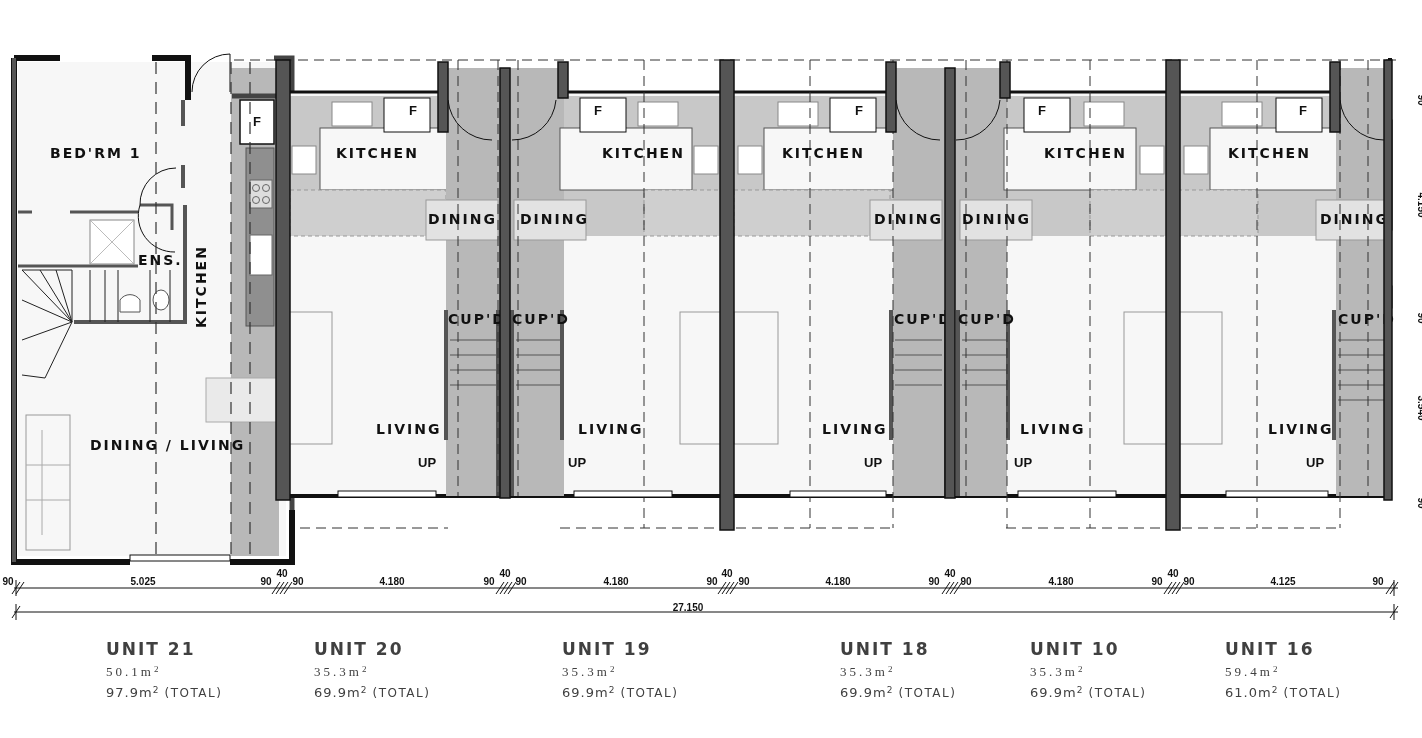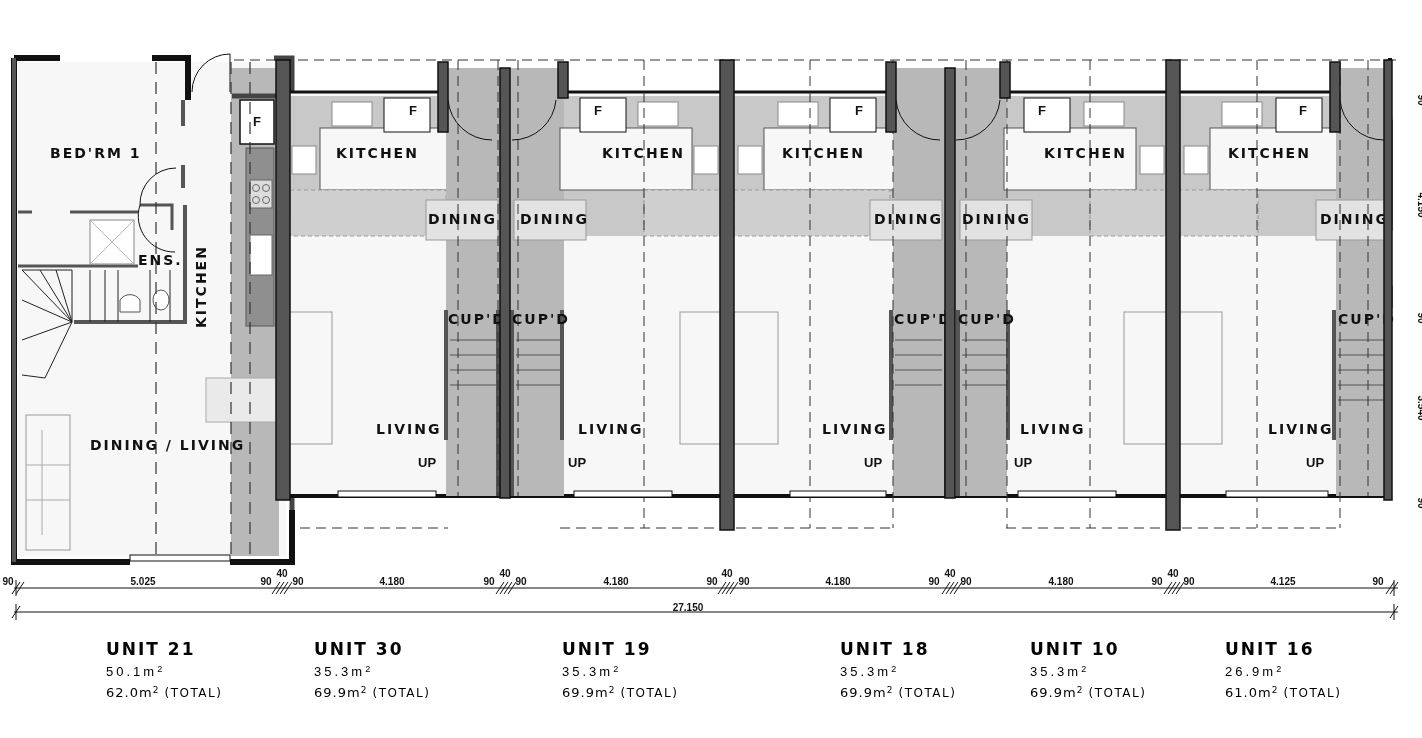--- a/index.html
+++ b/index.html
@@ -1,23 +1,23 @@
 <!DOCTYPE html>
 <html><head>
 <meta charset="utf-8">
 <style>
   html, body { margin: 0; padding: 0; background: #ffffff; }
   body { width: 1422px; height: 738px; position: relative; overflow: hidden; font-family: "DejaVu Sans", sans-serif; }
   #plan { position: absolute; left: 0; top: 0; }
   .room-label { font-family: "DejaVu Sans", sans-serif; font-weight: bold; font-size: 14px; letter-spacing: 2px; fill: #111; }
   .small-label { font-family: "Liberation Sans", sans-serif; font-weight: bold; font-size: 13px; fill: #111; }
   .dim-text { font-family: "Liberation Sans", sans-serif; font-weight: bold; font-size: 10px; fill: #111; }
-  .unit-block { position: absolute; top: 638px; color: #000000; }
+  .unit-block { position: absolute; top: 638px; color: #404040; }
   .unit-name { font-family: "DejaVu Sans", sans-serif; font-weight: bold; font-size: 17px; letter-spacing: 2px; line-height: 22px; }
-  .unit-area { font-family: Liberation Sans, sans-serif; font-size: 13px; letter-spacing: 3px; line-height: 18px; }
+  .unit-area { font-family: Liberation Serif, serif; font-size: 13px; letter-spacing: 3px; line-height: 18px; }
   .unit-total { font-family: "DejaVu Sans", sans-serif; font-size: 13px; letter-spacing: 1px; line-height: 18px; }
   .unit-total .tag { font-size: 12px; letter-spacing: 1.5px; }
   sup { font-size: 9px; vertical-align: 4px; }
 </style>
 </head>
 <body>
 
 <svg id="plan" width="1422" height="630" viewBox="0 0 1422 630" xmlns="http://www.w3.org/2000/svg">
   <defs>
     <pattern id="hob" width="1" height="1"></pattern>
@@ -291,40 +291,40 @@
       <text class="dim-text" x="1418" y="318" text-anchor="middle" fill="#555" transform="rotate(90 1418 318)">90</text>
       <text class="dim-text" x="1418" y="408" text-anchor="middle" fill="#555" transform="rotate(90 1418 408)">3.540</text>
       <text class="dim-text" x="1418" y="503" text-anchor="middle" fill="#555" transform="rotate(90 1418 503)">90</text>
     </g>
 </svg>
 
 <div>
   <div class="unit-block" style="left:106px">
     <div class="unit-name">UNIT 21</div>
     <div class="unit-area"><span>50.1</span><span>m</span><sup>2</sup></div>
-    <div class="unit-total"><span>62.0</span><span>m</span><sup>2</sup> <span class="tag">(TOTAL)</span></div>
+    <div class="unit-total"><span>97.9</span><span>m</span><sup>2</sup> <span class="tag">(TOTAL)</span></div>
   </div>
   <div class="unit-block" style="left:314px">
-    <div class="unit-name">UNIT 30</div>
+    <div class="unit-name">UNIT 20</div>
     <div class="unit-area"><span>35.3</span><span>m</span><sup>2</sup></div>
     <div class="unit-total"><span>69.9</span><span>m</span><sup>2</sup> <span class="tag">(TOTAL)</span></div>
   </div>
   <div class="unit-block" style="left:562px">
     <div class="unit-name">UNIT 19</div>
     <div class="unit-area"><span>35.3</span><span>m</span><sup>2</sup></div>
     <div class="unit-total"><span>69.9</span><span>m</span><sup>2</sup> <span class="tag">(TOTAL)</span></div>
   </div>
   <div class="unit-block" style="left:840px">
     <div class="unit-name">UNIT 18</div>
     <div class="unit-area"><span>35.3</span><span>m</span><sup>2</sup></div>
     <div class="unit-total"><span>69.9</span><span>m</span><sup>2</sup> <span class="tag">(TOTAL)</span></div>
   </div>
   <div class="unit-block" style="left:1030px">
     <div class="unit-name">UNIT 10</div>
     <div class="unit-area"><span>35.3</span><span>m</span><sup>2</sup></div>
     <div class="unit-total"><span>69.9</span><span>m</span><sup>2</sup> <span class="tag">(TOTAL)</span></div>
   </div>
   <div class="unit-block" style="left:1225px">
     <div class="unit-name">UNIT 16</div>
-    <div class="unit-area"><span>26.9</span><span>m</span><sup>2</sup></div>
+    <div class="unit-area"><span>59.4</span><span>m</span><sup>2</sup></div>
     <div class="unit-total"><span>61.0</span><span>m</span><sup>2</sup> <span class="tag">(TOTAL)</span></div>
   </div>
 </div>
 
 </body></html>

